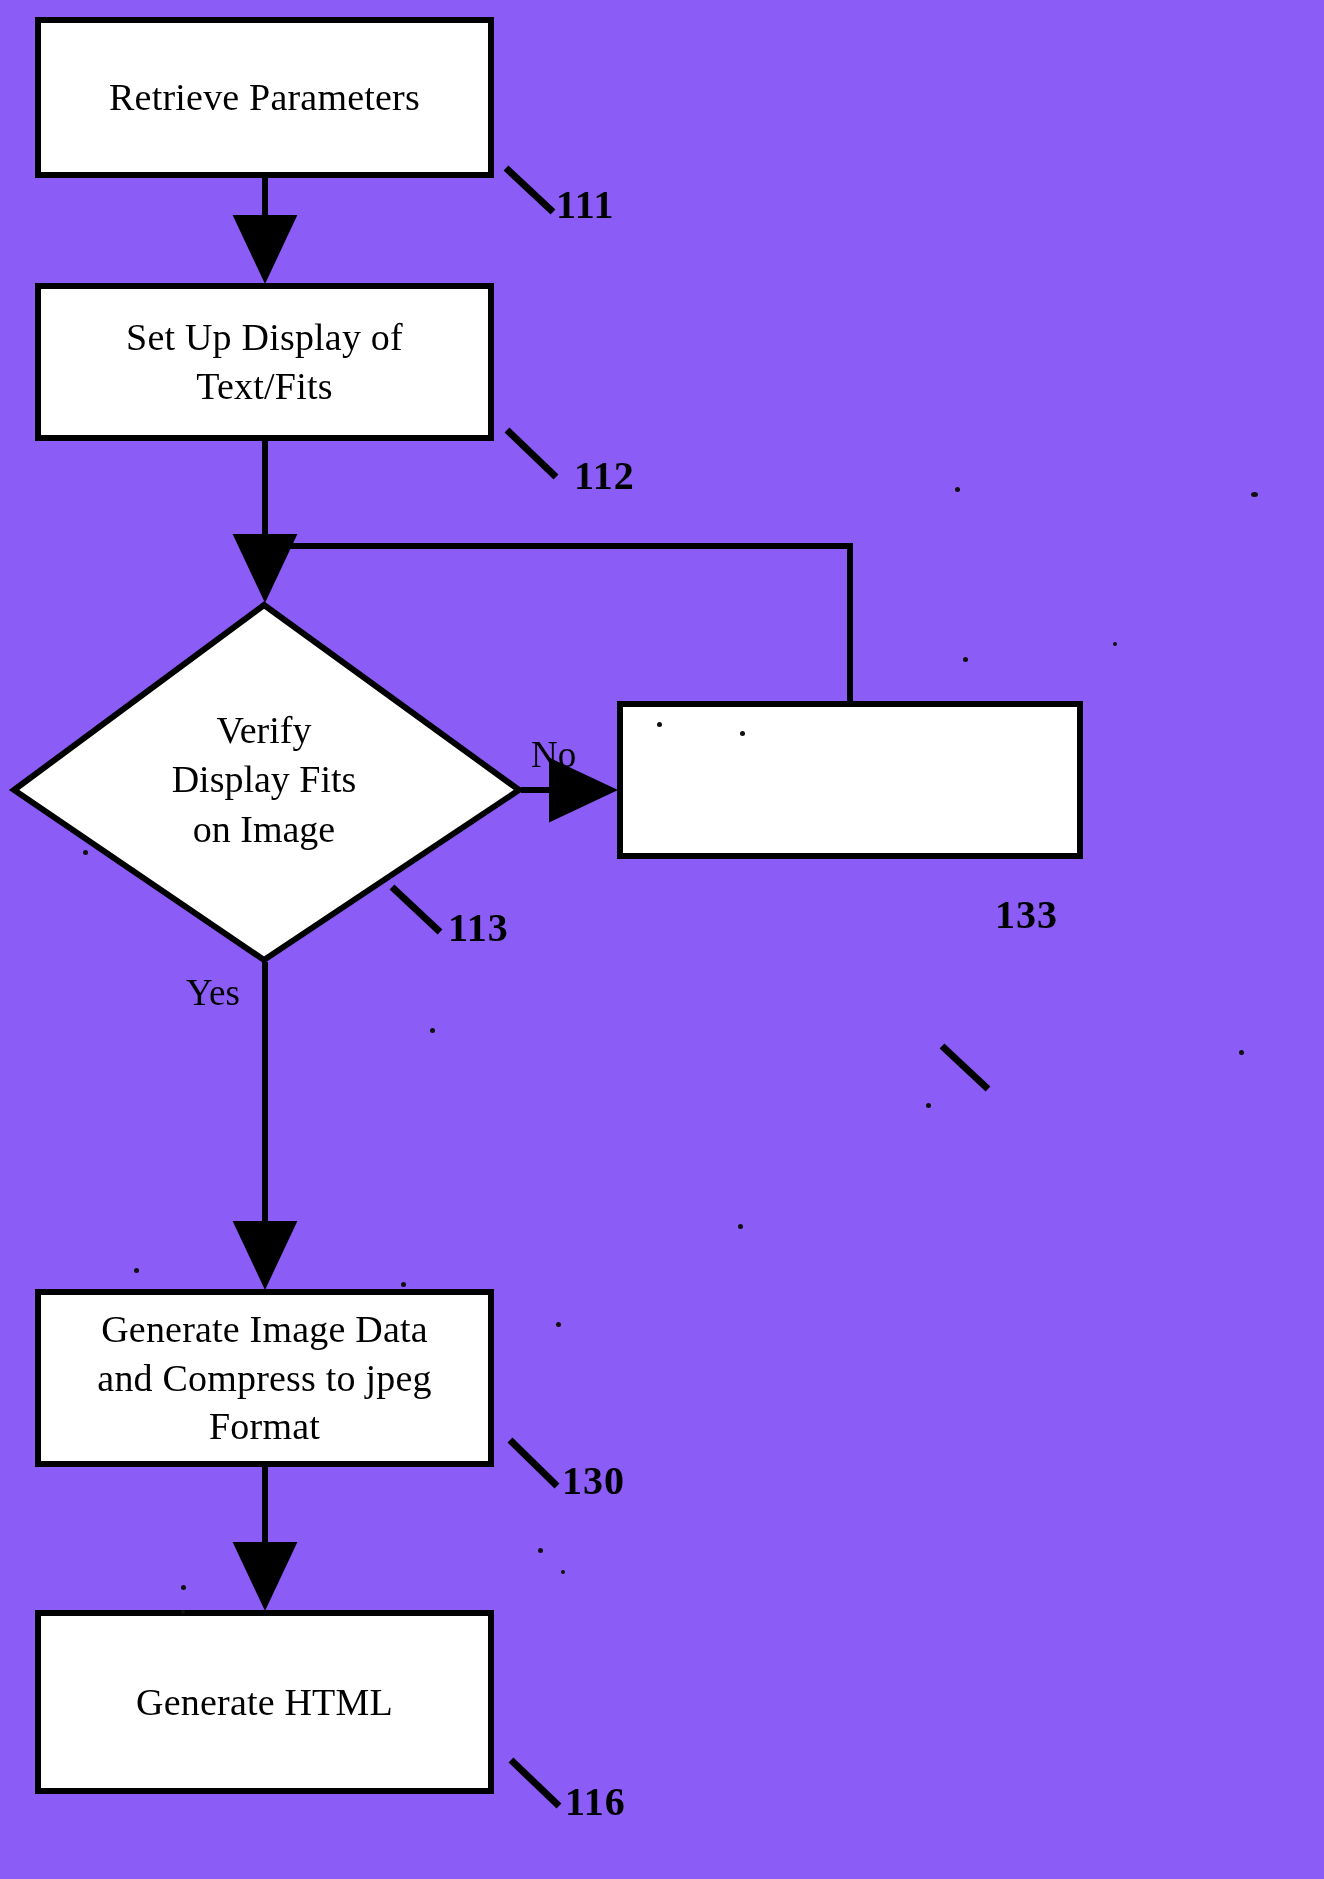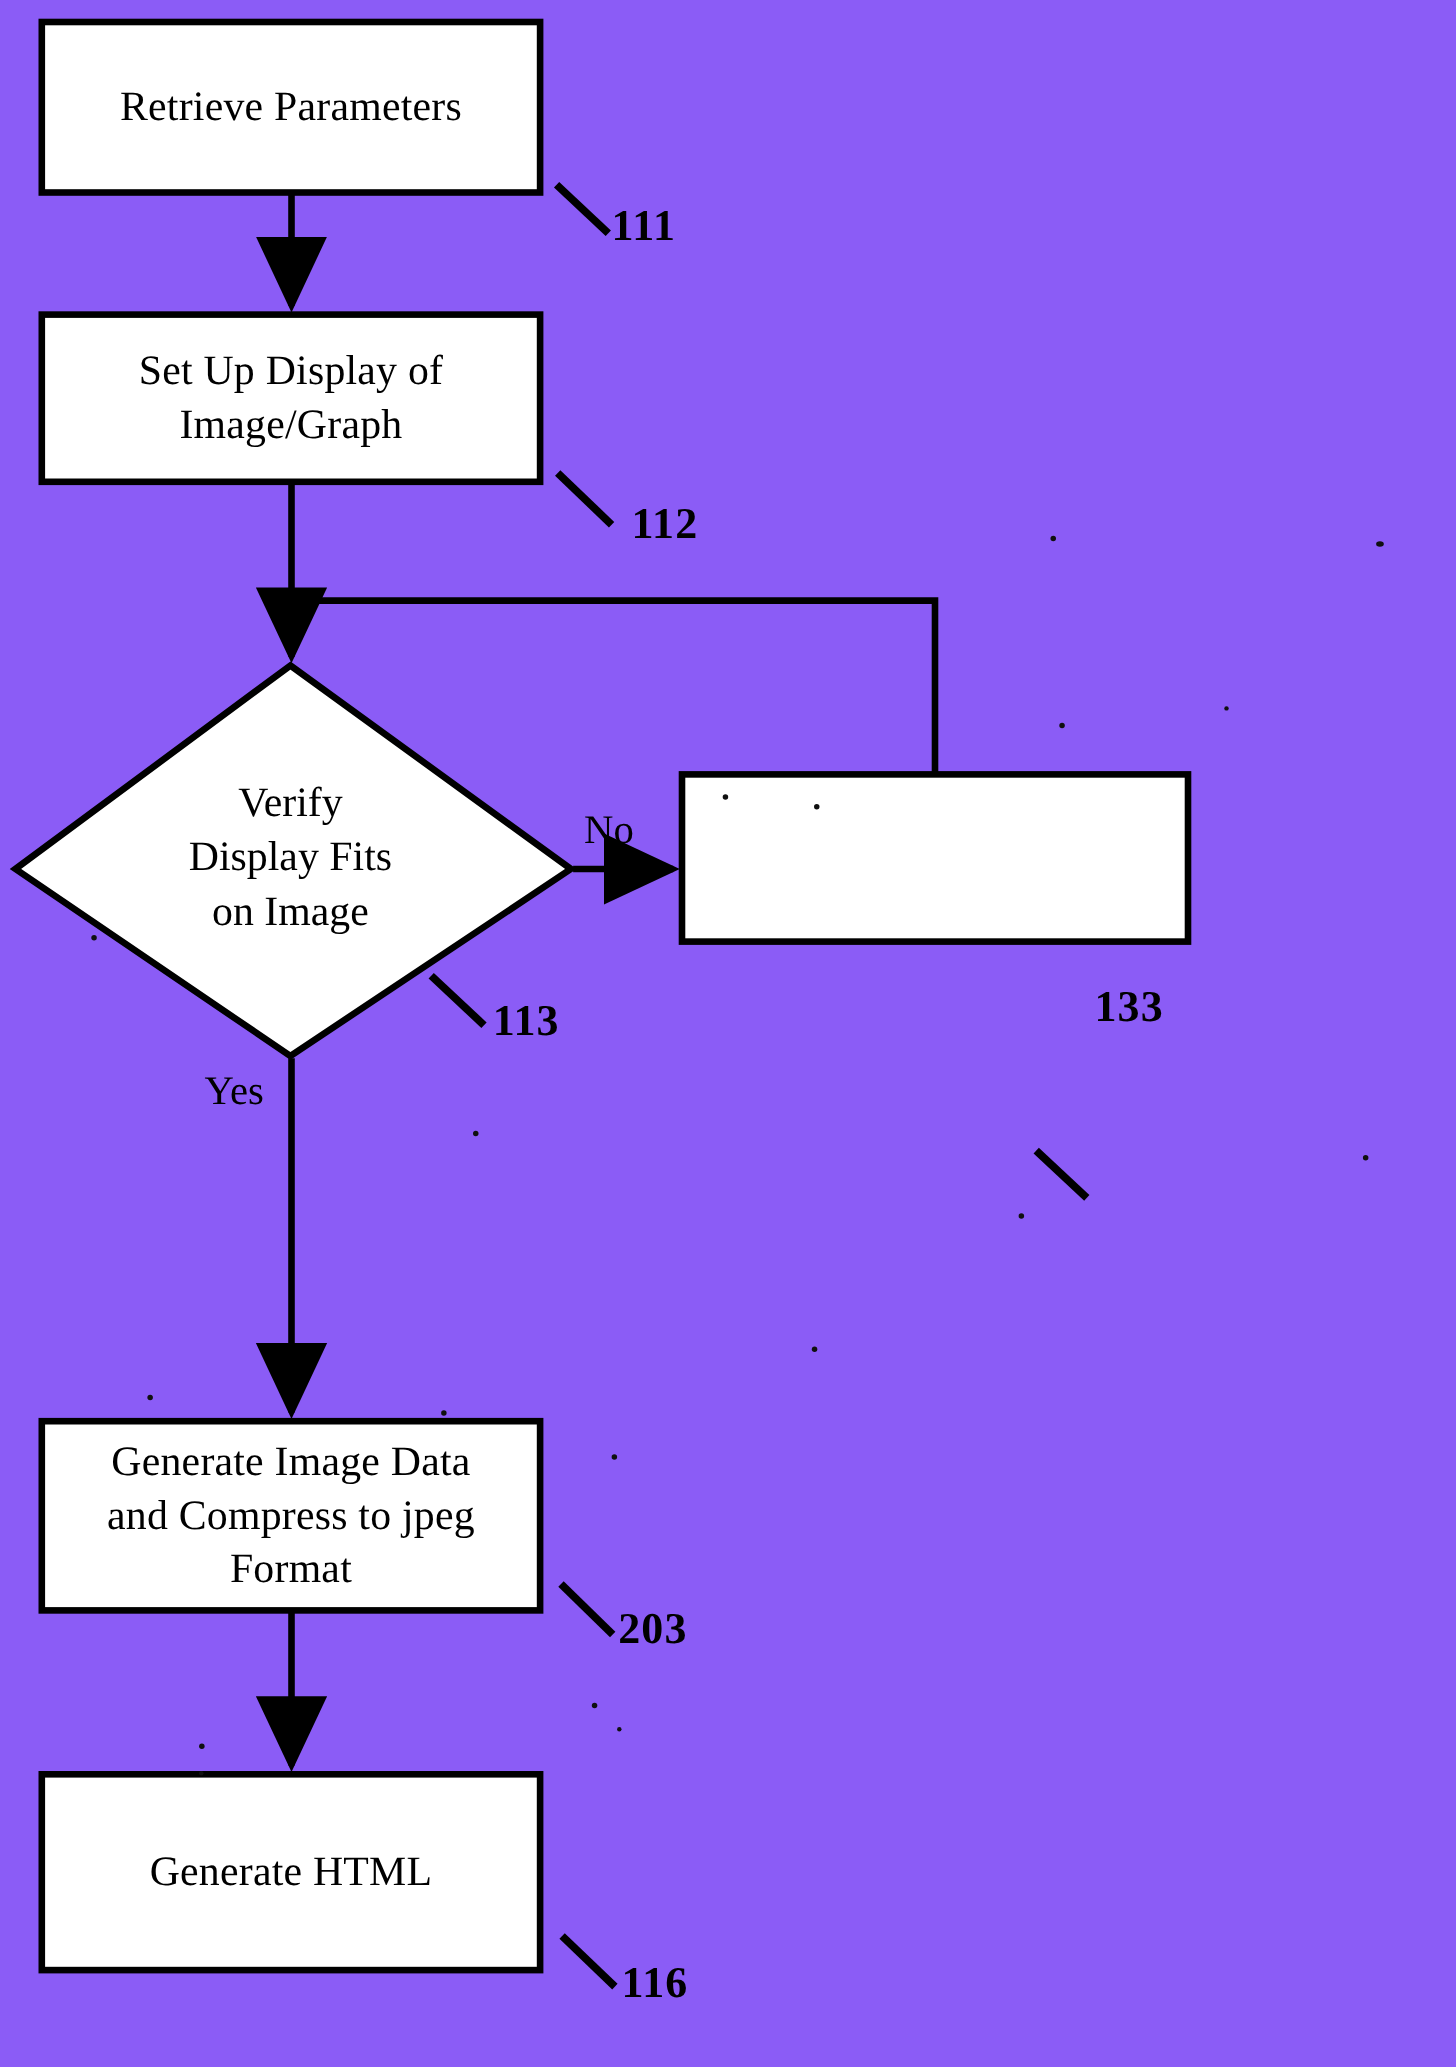--- a/index.html
+++ b/index.html
@@ -106,21 +106,21 @@
       <path stroke-width="7" d="M 392 887 L 440 932"></path>
       <path stroke-width="7" d="M 942 1046 L 988 1089"></path>
       <path stroke-width="7" d="M 510 1440 L 557 1486"></path>
       <path stroke-width="7" d="M 511 1760 L 559 1806"></path>
     </g>
   </svg>
 
   <div class="node-label" style="left:38px; top:20px; width:453px; height:155px;">Retrieve Parameters</div>
 
   <div class="node-label" style="left:38px; top:286px; width:453px; height:152px;">Set Up Display of
-Image/Graph</div>
+Text/Fits</div>
 
   <div class="diamond-label" style="left:84px; top:690px; width:360px; height:180px;">Verify
 Display Fits
 on Image</div>
 
 
   <div class="node-label" style="left:38px; top:1292px; width:453px; height:172px;">Generate Image Data
 and Compress to jpeg
 Format</div>
 
@@ -131,21 +131,21 @@
   <div class="edge-label" style="left:186px; top:974px;">Yes</div>
 
   <div class="ref-num" style="left:556px; top:185px;">111</div>
 
   <div class="ref-num" style="left:574px; top:456px;">112</div>
 
   <div class="ref-num" style="left:448px; top:908px;">113</div>
 
   <div class="ref-num" style="left:995px; top:895px;">133</div>
 
-  <div class="ref-num" style="left:562px; top:1461px;">203</div>
+  <div class="ref-num" style="left:562px; top:1461px;">130</div>
 
   <div class="ref-num" style="left:565px; top:1782px;">116</div>
 
   <div class="speck" style="left:955px; top:487px; width:5px; height:5px;"></div>
   <div class="speck" style="left:1251px; top:492px; width:7px; height:5px;"></div>
   <div class="speck" style="left:963px; top:657px; width:5px; height:5px;"></div>
   <div class="speck" style="left:1113px; top:642px; width:4px; height:4px;"></div>
   <div class="speck" style="left:83px; top:850px; width:5px; height:5px;"></div>
   <div class="speck" style="left:657px; top:722px; width:5px; height:5px;"></div>
   <div class="speck" style="left:740px; top:731px; width:5px; height:5px;"></div>

